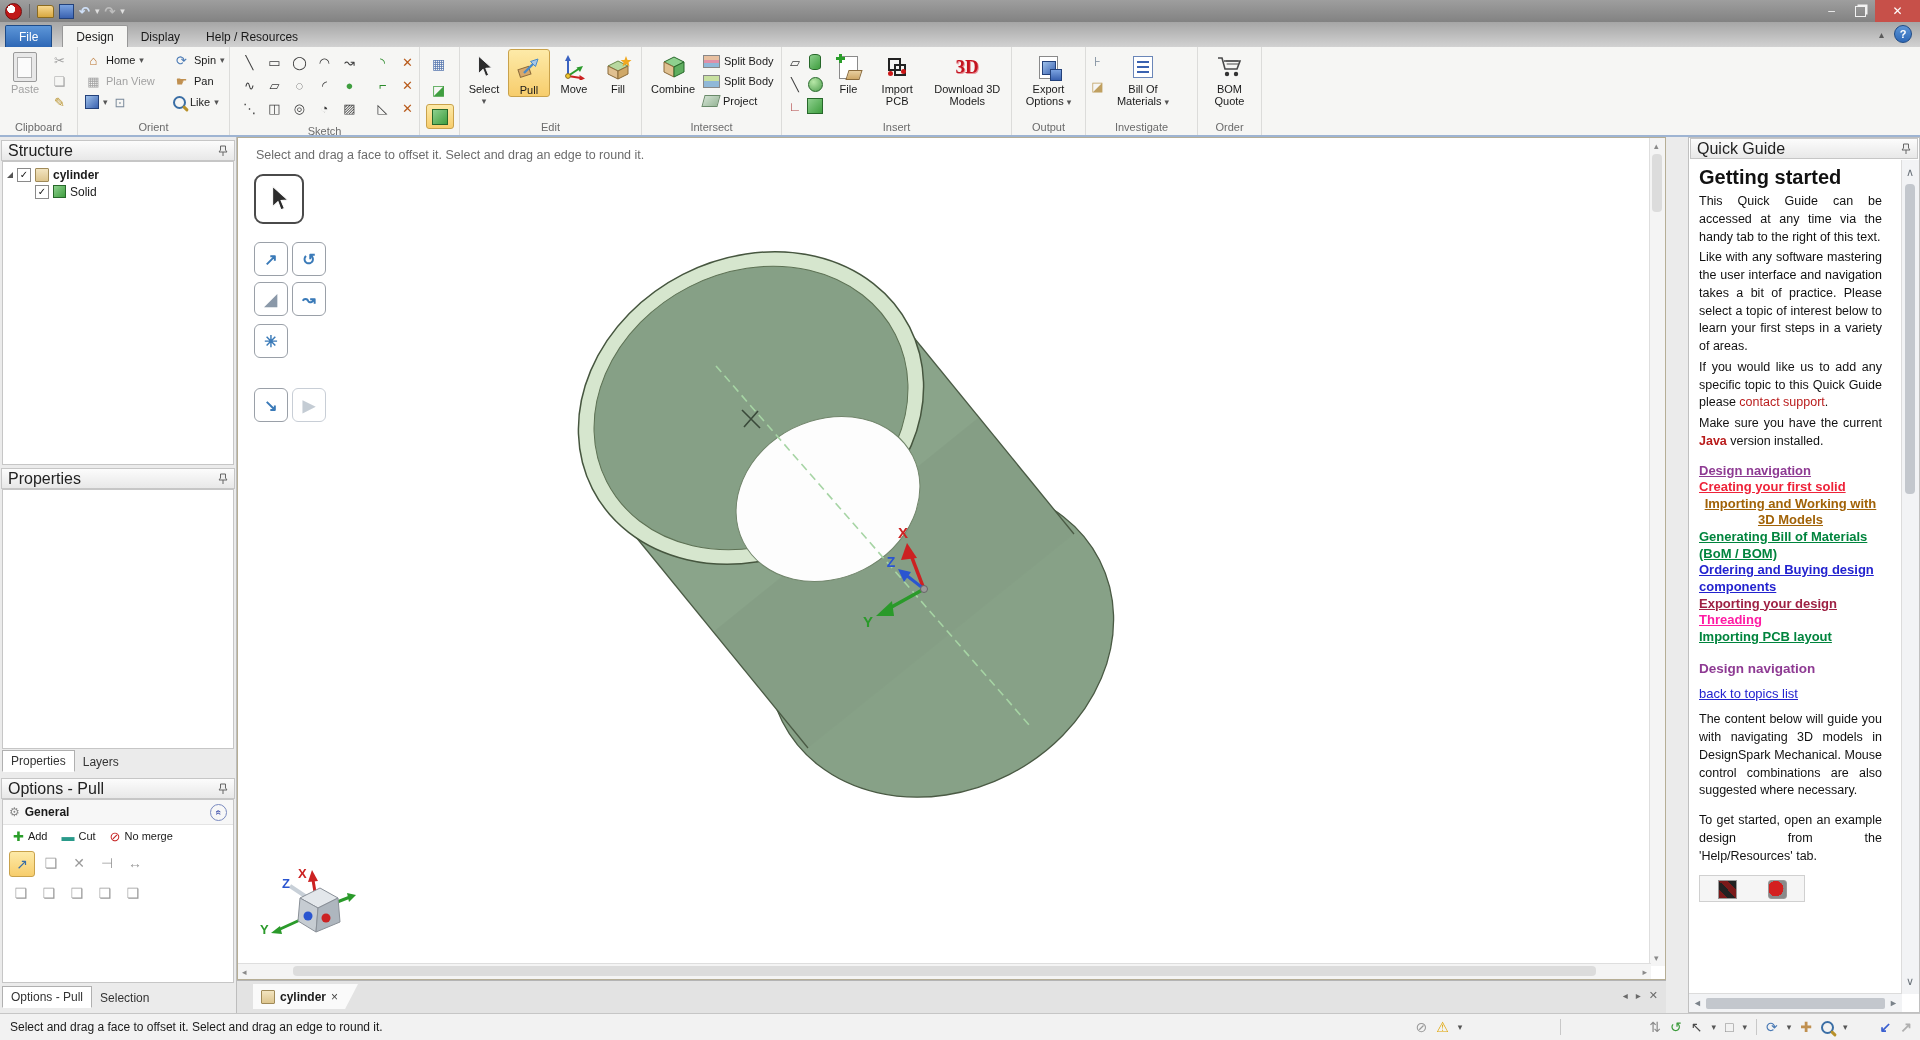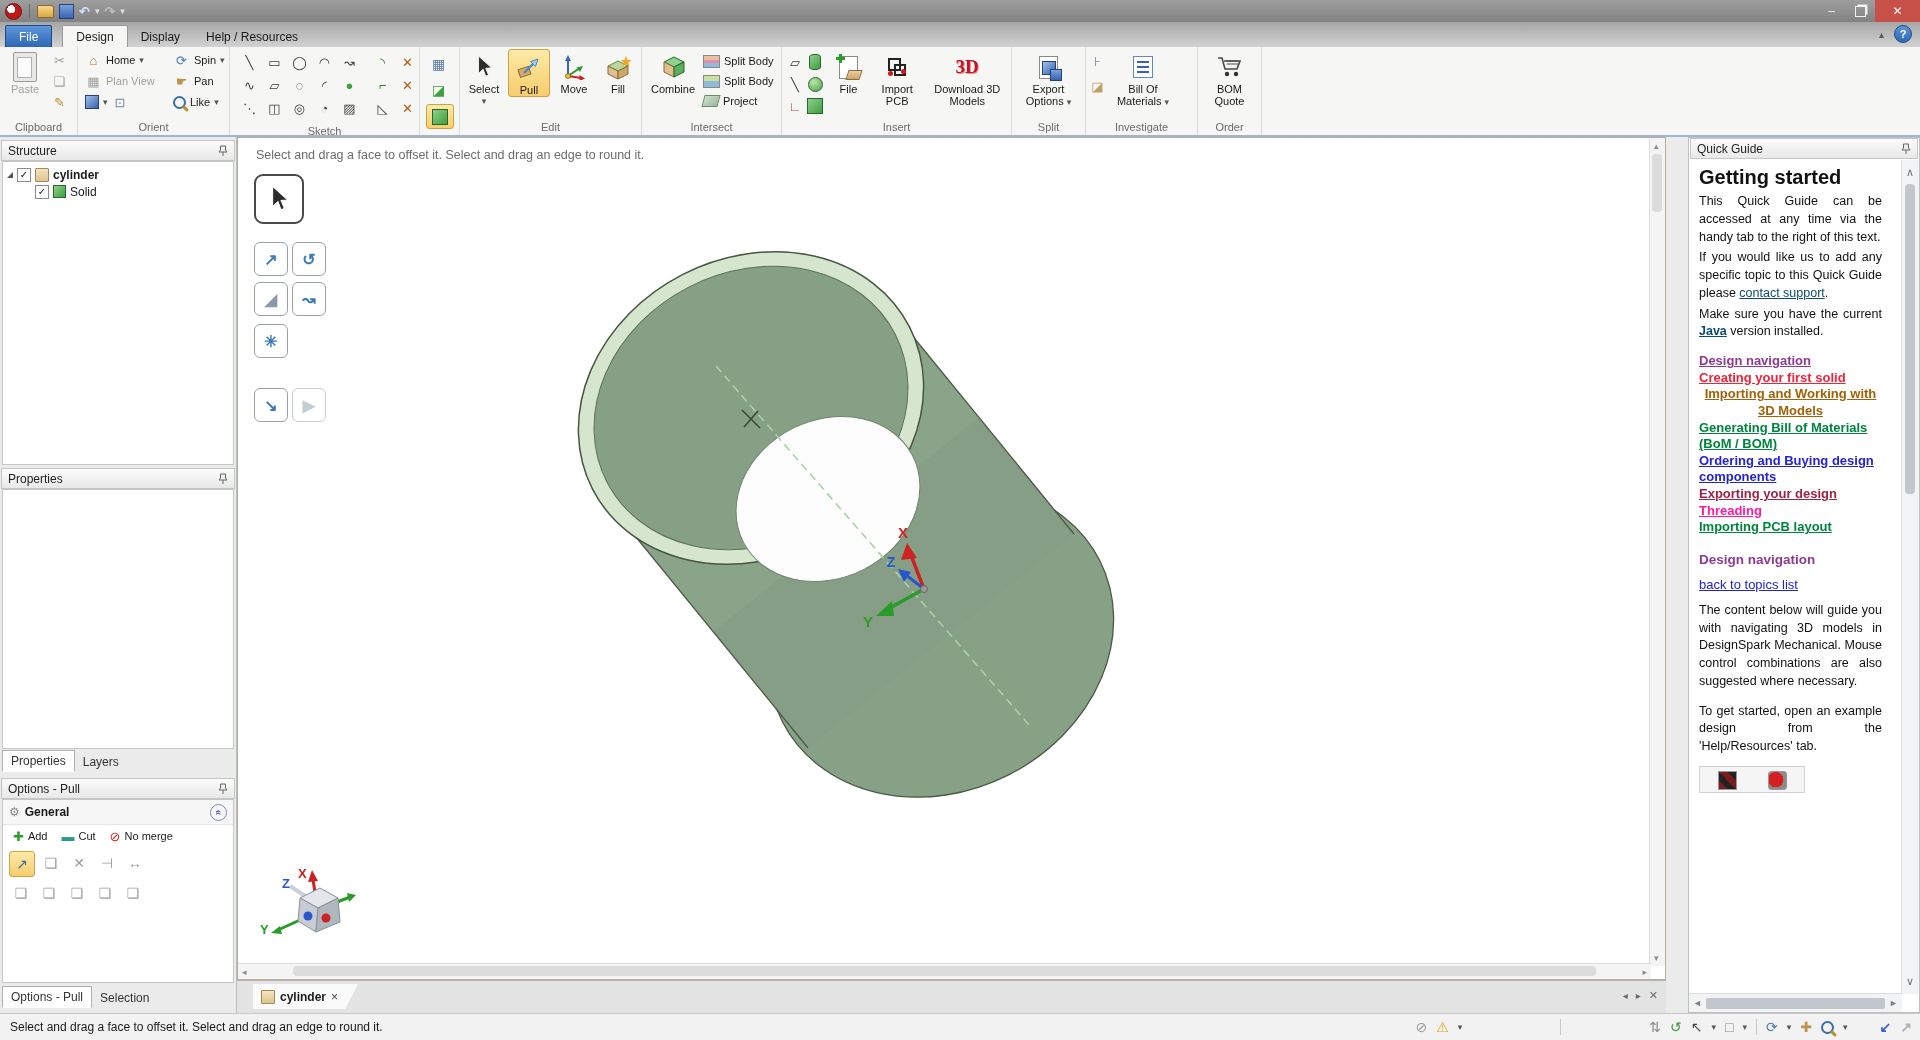--- a/index.html
+++ b/index.html
@@ -81,21 +81,21 @@
   .mag{display:inline-block;width:9px;height:9px;border:2px solid #3a6ea5;border-radius:50%;position:relative;}
   .mag::after{content:"";position:absolute;width:7px;height:3px;background:#b8912a;transform:rotate(45deg);right:-5px;bottom:-3px;border-radius:2px;}
   .paste-ic{position:relative;width:22px;height:28px;background:#e8e8e8;border:1px solid #9a9a9a;border-radius:2px;}
   .paste-ic::after{content:"";position:absolute;left:3px;top:4px;width:13px;height:19px;background:#fbfbfb;border:1px solid #b0b0b0;}
   .clip-mini{display:flex;flex-direction:column;gap:4px;padding:3px 2px 0 4px;}
 
   
   .lpanel{position:absolute;left:0;top:137px;width:237px;height:876px;background:#ebebeb;border-right:1px solid #bdbdbd;box-sizing:border-box;}
   .phead{position:absolute;left:1px;right:1px;height:21px;background:linear-gradient(#fcfcfc,#e8e8e8);
     border:1px solid #c6c6c6;display:flex;align-items:center;justify-content:space-between;
-    padding:0 6px;font-size:12px;color:#222;box-sizing:border-box;}
+    padding:0 6px;font-size:16px;color:#222;box-sizing:border-box;}
   .wbox{position:absolute;left:2px;right:2px;background:#fff;border:1px solid #c6c6c6;box-sizing:border-box;}
   .trow{display:flex;align-items:center;gap:4px;height:17px;}
   .expander{width:0;height:0;border-bottom:6px solid #555;border-left:6px solid transparent;margin-left:2px;}
   .cb{width:12px;height:12px;background:#fff;border:1px solid #8a8a8a;font-size:10px;line-height:11px;text-align:center;color:#111;}
   .doc-ic{width:12px;height:12px;background:linear-gradient(#f2e4c0,#ddc58e);border:1px solid #a08a58;border-radius:1px;}
   .cube-ic{width:11px;height:11px;background:linear-gradient(135deg,#8ed08e,#3f9e3f);border:1px solid #27682a;}
   .ltabs{position:absolute;display:flex;align-items:flex-end;}
   .ltab{height:20px;padding:0 8px;display:flex;align-items:center;font-size:12px;color:#333;}
   .ltab.on{background:#fff;border:1px solid #b0b0b0;border-bottom:1px solid #fff;}
   .gen-row{display:flex;align-items:center;gap:5px;height:24px;padding:0 6px;background:#f7f7f7;border-bottom:1px solid #e4e4e4;}
@@ -126,21 +126,21 @@
     display:flex;align-items:center;gap:5px;padding:0 20px 0 8px;font-size:12px;font-weight:bold;}
   .dtab-close{font-weight:normal;color:#444;}
   .dt-nav{position:absolute;right:8px;top:8px;display:flex;gap:8px;color:#6a6a6a;font-size:10px;align-items:center;}
 
   
   .rpanel{position:absolute;left:1688px;top:137px;width:232px;height:876px;background:#fff;border:1px solid #c0c0c0;box-sizing:border-box;}
   .rcontent{position:absolute;left:0;top:22px;width:197px;height:834px;overflow:hidden;padding:2px 4px 0 10px;box-sizing:border-box;}
   .rcontent h1{font-size:20px;margin:4px 0 4px;color:#111;}
   .rcontent p{font-size:12.5px;line-height:1.42;text-align:justify;margin:0 0 3px;color:#111;}
   .qlink{display:block;font-size:13px;font-weight:bold;text-decoration:underline;line-height:1.28;}
-  .inline-link{color:#0c4a6e;text-decoration:underline;}
+  .inline-link{color:#b91c1c;}
   .h2x{font-size:13.5px;font-weight:bold;margin:16px 0 10px;}
   .backlink{display:block;font-size:13px;color:#2323cf;text-decoration:underline;margin:0 0 10px;}
   .rvscroll{position:absolute;right:0;top:22px;width:17px;height:834px;background:#f2f3f5;border-left:1px solid #dcdcdc;}
   .rhscroll{position:absolute;left:0;bottom:0;width:213px;height:19px;background:#f2f3f5;border-top:1px solid #dcdcdc;
     display:flex;align-items:center;justify-content:space-between;padding:0 4px;box-sizing:border-box;color:#7a828a;font-size:9px;}
   .rthumb{flex:1;height:11px;background:#c3c7cd;margin:0 4px;border-radius:2px;}
   .example-box{width:100px;border:1px solid #d0d0d0;background:#f5f5f5;padding:4px 2px 2px;margin:10px 0 4px;
     display:grid;grid-template-columns:1fr 1fr;row-gap:2px;}
   .ex-item{display:flex;flex-direction:column;align-items:center;gap:2px;}
   .ex-elec{width:17px;height:17px;background:linear-gradient(45deg,#7a1a1a 25%,#222 25% 50%,#7a1a1a 50% 75%,#222 75%);border:1px solid #999;}
@@ -425,21 +425,21 @@
         <div class="bb" style="width:56px">
           <span class="bicon">
               <span class="page-ic">
                 <span class="blue-cube" style="position:absolute;left:2px;top:4px"></span>
                 <span class="floppy"></span>
               </span>
             </span>
           <span><span>Export Options</span> <span class="ddg">▾</span></span>
         </div>
       </div>
-      <div class="rglabel">Split</div>
+      <div class="rglabel">Output</div>
     </div>
 
     <div class="rgroup" style="width:112px">
       <div class="rgcontent" style="gap:4px">
         <div style="display:flex;flex-direction:column;gap:8px;padding-top: 4px;">
           <span class="micon" style="color:#7a8a9a">⊦</span>
           <span class="micon" style="color:#c0a060">◪</span>
         </div>
         <div class="bb" style="width:62px">
           <span class="bicon">
@@ -645,20 +645,21 @@
     <div class="phead" style="top:0">
       <span>Quick Guide</span>
       <svg class="pinicon" width="10" height="12" viewBox="0 0 10 12">
           <path d="M2.5 1 h5 v4 l1.5 2 h-8 l1.5 -2 Z" fill="#efefef" stroke="#666"></path>
           <line x1="5" y1="7" x2="5" y2="11" stroke="#666"></line>
         </svg>
     </div>
     <div class="rcontent">
       <h1>Getting started</h1>
       <p>This Quick Guide can be accessed at any time via the handy tab to the right of this text.</p>
+      <p>Like with any software mastering the user interface and navigation takes a bit of practice. Please select a topic of interest below to learn your first steps in a variety of areas.</p>
       <p><span>If you would like us to add any specific topic to this Quick Guide please </span><a class="inline-link">contact support</a><span>.</span></p>
       <p><span>Make sure you have the current </span><a class="inline-link" style="font-weight:bold">Java</a><span> version installed.</span></p>
       <div style="margin-top:12px">
         <a class="qlink" style="color: rgb(142, 58, 147);">Design navigation</a>
         <a class="qlink" style="color: rgb(238, 34, 57);">Creating your first solid</a>
         <a class="qlink" style="color: #a16207; text-align: center;">Importing and Working with 3D Models</a>
         <a class="qlink" style="color: rgb(0, 132, 61);">Generating Bill of Materials (BoM / BOM)</a>
         <a class="qlink" style="color: rgb(35, 35, 207);">Ordering and Buying design components</a>
         <a class="qlink" style="color: rgb(158, 33, 67);">Exporting your design</a>
         <a class="qlink" style="color: rgb(255, 26, 163);">Threading</a>

